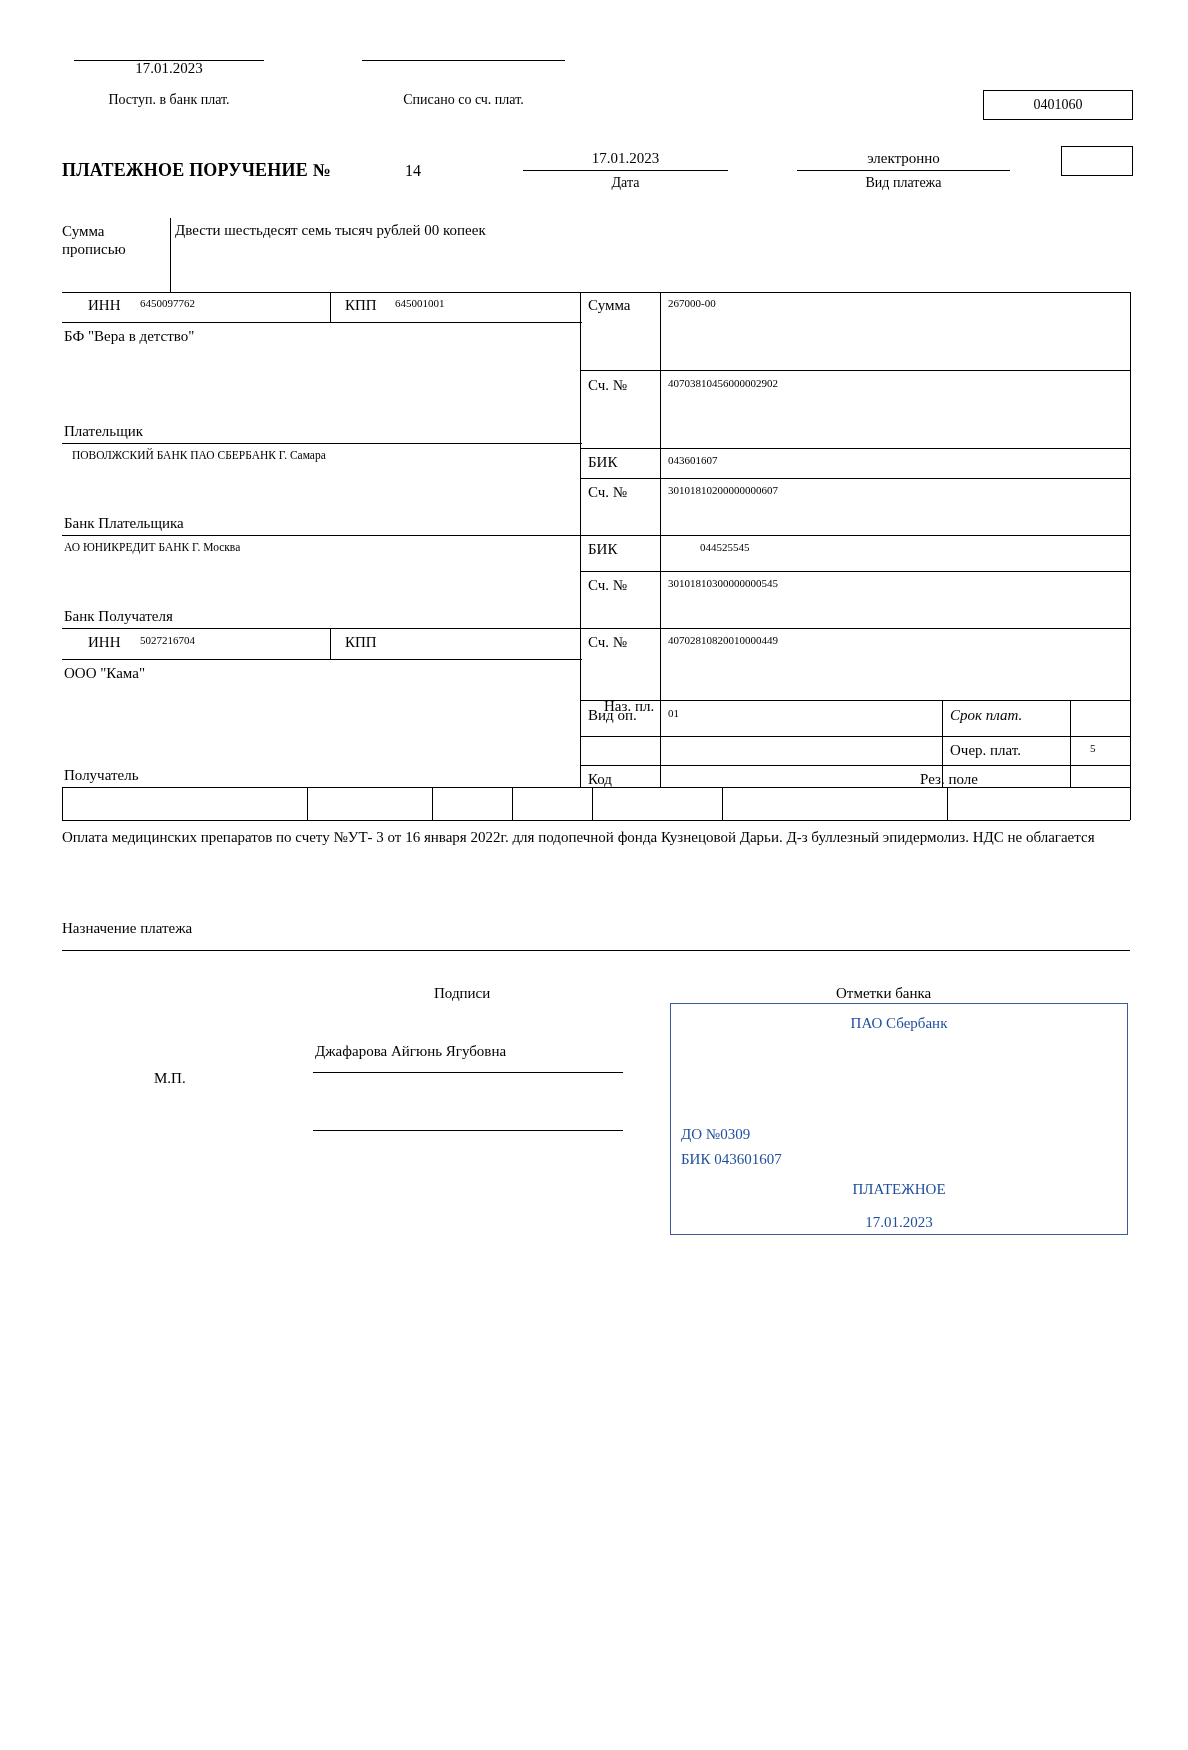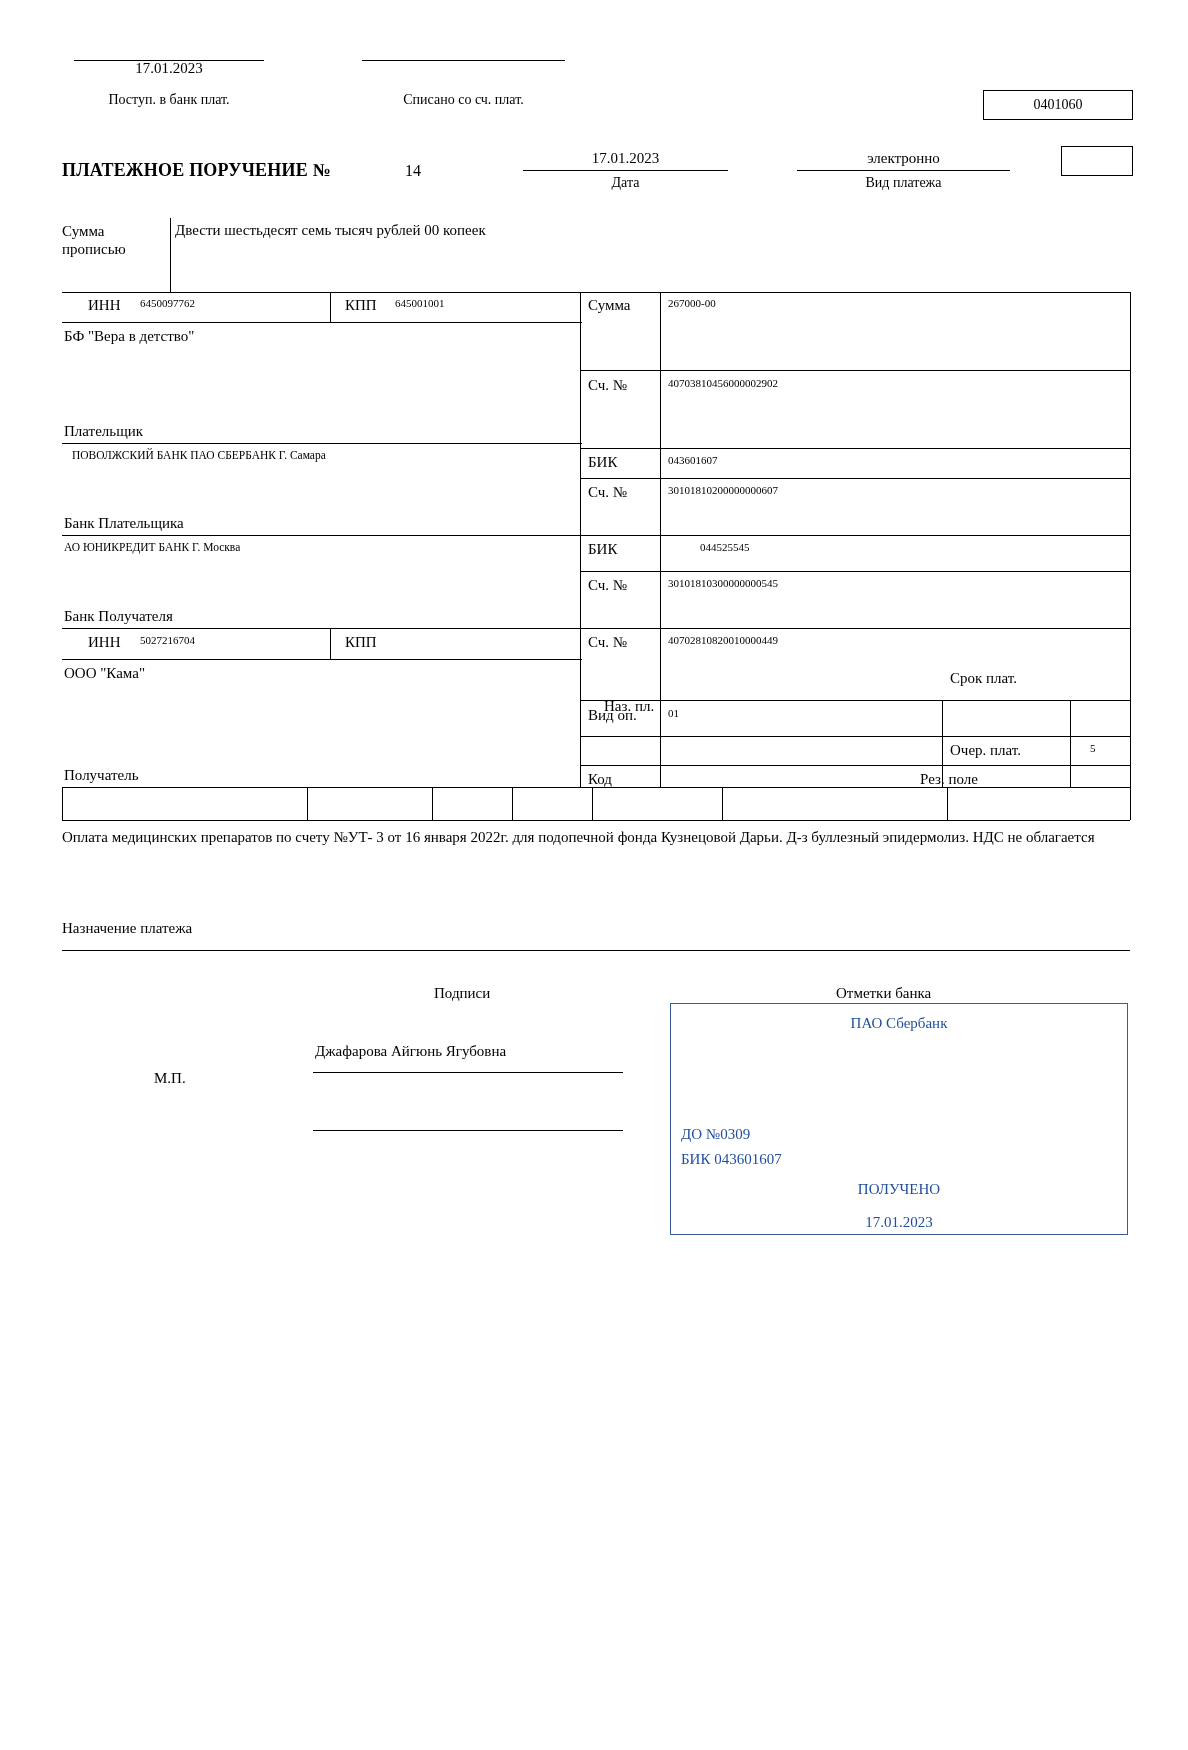--- a/index.html
+++ b/index.html
@@ -110,21 +110,21 @@
   #r-line5 { left: 580px; top: 571px; width: 550px; }
   #acc3-lbl { left: 588px; top: 577px; }
   #acc3-val { left: 668px; top: 577px; }
   #r-line6 { left: 580px; top: 628px; width: 550px; }
   #acc4-lbl { left: 588px; top: 634px; }
   #acc4-val { left: 668px; top: 634px; }
   #r-line7 { left: 580px; top: 700px; width: 550px; }
 
   #vidop-lbl { left: 588px; top: 707px; }
   #vidop-val { left: 668px; top: 707px; }
-  #srok-lbl { left: 950px; top: 670px; }
+  #srok-lbl { left: 950px; top: 707px; font-style: italic; }
   #r-line8 { left: 580px; top: 736px; width: 550px; }
   #naz-lbl { left: 588px; top: 698px; margin-left: 16px; }
   #ocher-lbl { left: 950px; top: 742px; }
   #ocher-val { left: 1090px; top: 742px; }
   #r-line9 { left: 580px; top: 765px; width: 550px; }
   #kod-lbl { left: 588px; top: 771px; }
   #rez-lbl { left: 920px; top: 771px; }
 
   #v-srok { left: 942px; top: 700px; height: 87px; border-left: 1px solid #000; }
   #v-srok2 { left: 1070px; top: 700px; height: 87px; border-left: 1px solid #000; }
@@ -295,17 +295,17 @@
   <div class="abs" id="bankmark-lbl">Отметки банка</div>
   <div class="abs" id="sign-name">Джафарова Айгюнь Ягубовна</div>
   <div class="abs line-b" id="sign-line1"></div>
   <div class="abs" id="mp">М.П.</div>
   <div class="abs line-b" id="sign-line2"></div>
 
   <div class="abs" id="stamp">
     <div id="stamp-title">ПАО Сбербанк</div>
     <div id="stamp-do">ДО №0309</div>
     <div id="stamp-bik">БИК 043601607</div>
-    <div id="stamp-received">ПОЛУЧЕНО</div>
+    <div id="stamp-received">ПЛАТЕЖНОЕ</div>
     <div id="stamp-date">17.01.2023</div>
   </div>
 
 </div>
 
 </body></html>

